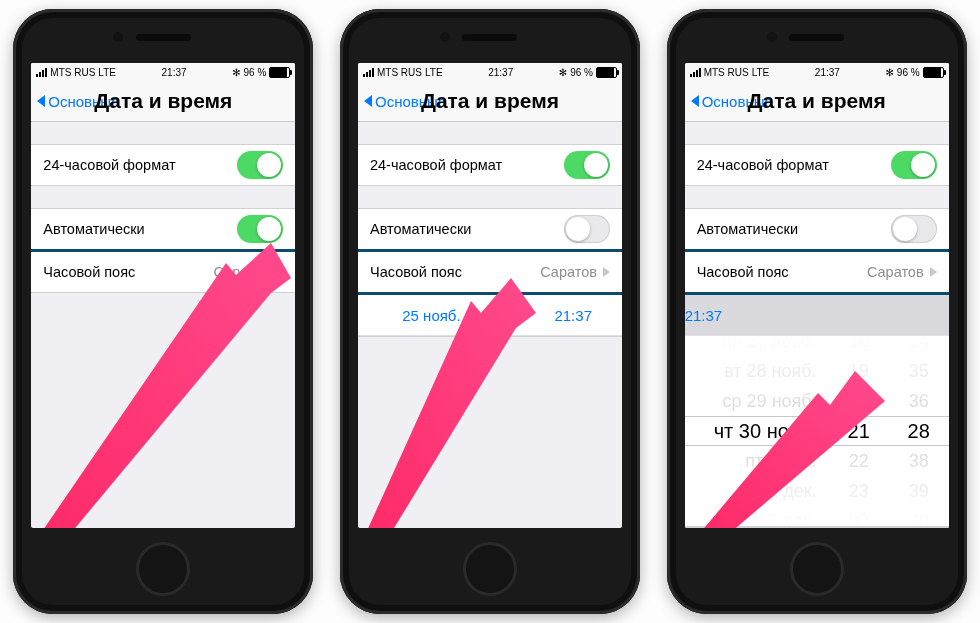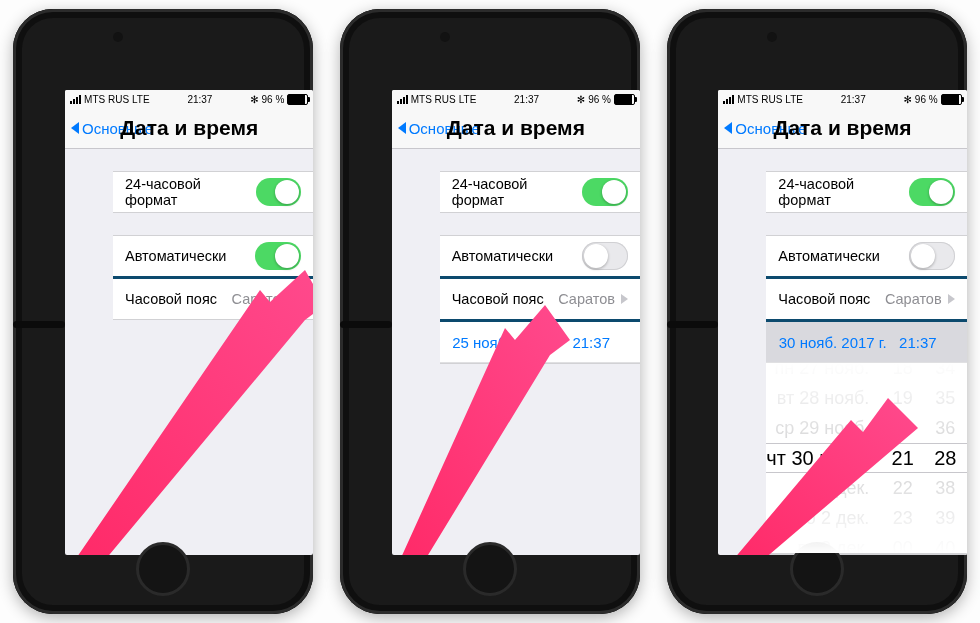--- a/index.html
+++ b/index.html
@@ -23,21 +23,21 @@
     box-sizing: border-box;
   }
   .phone {
     width: 300px;
     height: 605px;
     background: #1a1a1a;
     border-radius: 40px;
     box-shadow: inset 0 0 0 3px #2b2b2b, inset 0 0 0 9px #0f0f0f, 0 4px 15px rgba(0,0,0,.3);
     position: relative;
     display: flex;
-    flex-direction: row;
+    flex-direction: column;
     align-items: center;
   }
   .speaker {
     width: 55px;
     height: 7px;
     background: #0b0b0b;
     border-radius: 4px;
     margin-top: 25px;
   }
   .camera {
@@ -100,21 +100,21 @@
     background: #f8f8f8;
     border-bottom: 1px solid #c8c7cc;
     display: flex;
     align-items: center;
     position: relative;
     padding: 0 6px;
   }
   .back-link { color: #007aff; display:flex; align-items:center; font-size:15px; gap:3px;}
   .chevron-left { width:0; height:0; border-top:6px solid transparent; border-bottom:6px solid transparent; border-right:8px solid #007aff;}
   .nav-title { position: absolute; left:0; right:0; text-align:center; font-weight:700; font-size:21px; pointer-events:none;}
-  .content { background:#efeff4;margin-left:48px;}
+  .content { background:#efeff4;}
   .section { margin-top: 22px;}
   .cell {
     background:#fff;
     height: 40px;
     display:flex;
     align-items:center;
     justify-content:space-between;
     padding: 0 12px;
     border-bottom: 3px solid #0c4a6e;
     font-size: 14.5px;
@@ -367,21 +367,20 @@
               </div>
           </div>
           <div class="cell">
             <span>Часовой пояс</span>
             <span class="cell-value">
               <span>Саратов</span>
               <span class="chevron-right"></span>
             </span>
           </div>
           <div class="datetime-row selected">
-            <span class="dt-date">30 нояб. 2017 г.</span>
             <span>21:37</span>
           </div>
           <div class="picker">
             <div class="picker-overlay-top"></div>
             <div class="picker-overlay-bottom"></div>
             <div class="picker-col wide">
               <div class="picker-item">пн 27 нояб.</div>
               <div class="picker-item">вт 28 нояб.</div>
               <div class="picker-item">ср 29 нояб.</div>
               <div class="picker-item sel">чт 30 нояб.</div>

